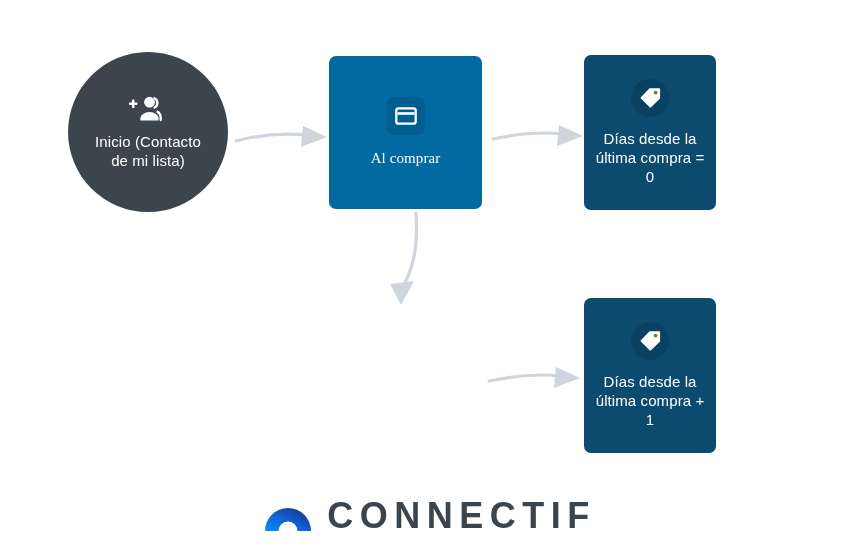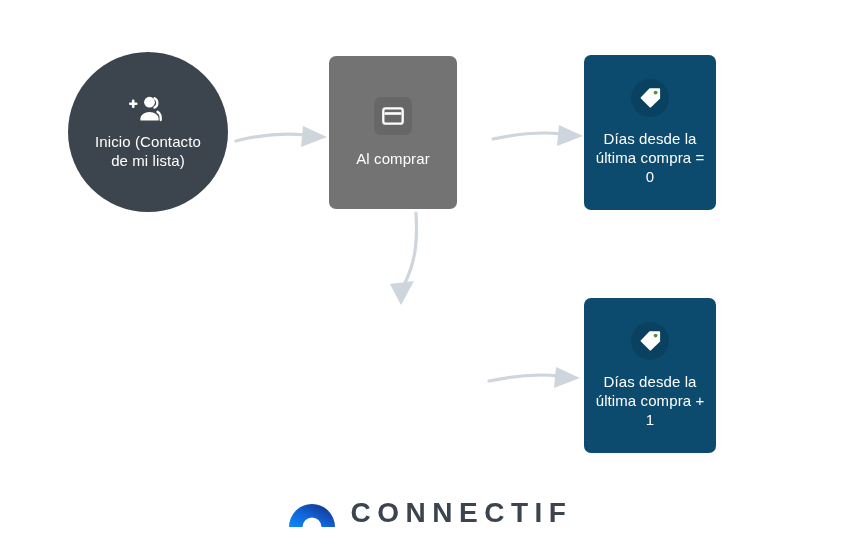--- a/index.html
+++ b/index.html
@@ -71,23 +71,24 @@
     background: #3c454e;
   }
   #node-start .node-label {
     margin-top: -2px;
   }
 
   
   #node-purchase {
     left: 329px;
     top: 56px;
-    width: 128px;
+    width: 153px;
     height: 153px;
-    background: #737373;
+    background: #0369a1;
+    font-family: Liberation Serif, serif;
   }
   #node-purchase .icon-badge {
     width: 38px;
     height: 38px;
     border-radius: 7px;
     background: rgba(0,0,0,0.10);
     display: flex;
     align-items: center;
     justify-content: center;
     margin-bottom: 14px;
@@ -135,21 +136,21 @@
     left: 0;
     right: 0;
     top: 498px;
     display: flex;
     align-items: center;
     justify-content: center;
     gap: 14px;
   }
   #logo-mark { display: block; }
   #logo-text {
-    font-size: 28px;
+    font-size: 36px;
     font-weight: bold;
     letter-spacing: 6.5px;
     color: #3c454e;
     line-height: 1;
     padding-left: 2px;
   }
 </style>
 </head>
 <body>
 

